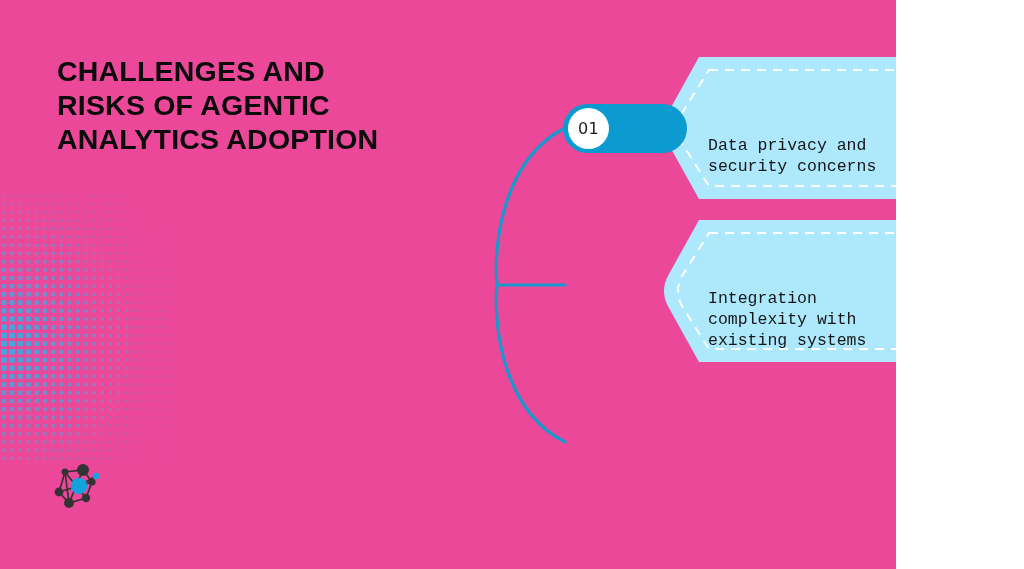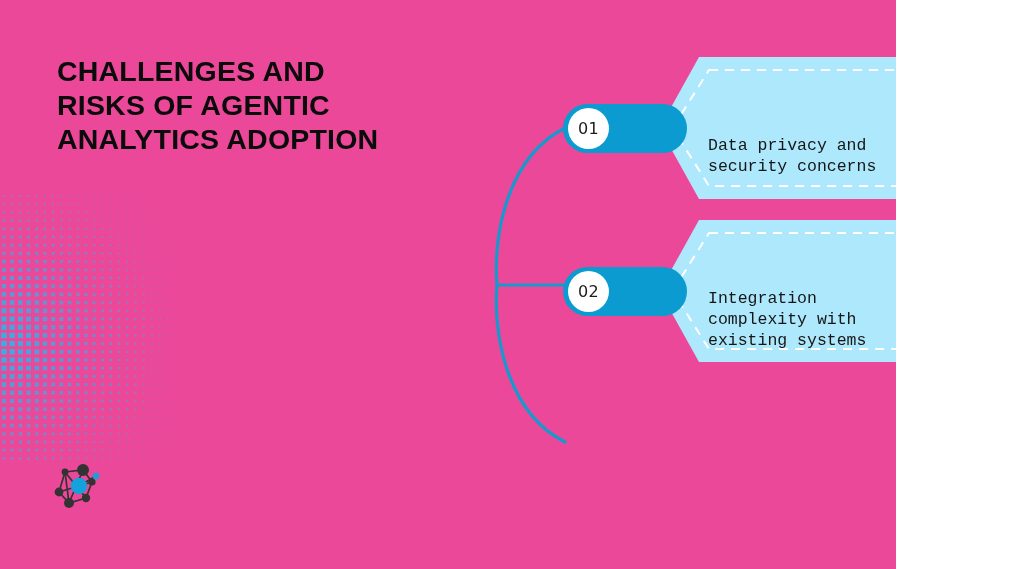--- a/index.html
+++ b/index.html
@@ -867,19 +867,16 @@
   <div class="card-row r2">
     <div class="panel">
       <svg width="310" height="142" viewBox="0 0 310 142" xmlns="http://www.w3.org/2000/svg">
         <path d="M 44 0 L 282 0 Q 310 0 310 12 Q 318 71 310 130 Q 310 142 282 142 L 44 142 L 14 88 Q 4 71 14 54 Z" fill="#ADE8FC"></path>
         <path d="M 54 13 L 277 13 Q 297 13 297 24 Q 304 71 297 118 Q 297 129 277 129 L 54 129 L 27 86 Q 19 71 27 56 Z" fill="none" stroke="#FFFFFF" stroke-width="2" stroke-dasharray="9 7"></path>
       </svg>
     </div>
     <div class="panel-text">Integration
 complexity with
 existing systems</div>
-    <div class="pill">
-      <div class="num-circle">02</div>
-    </div>
   </div>
 
 
 </div>
 
 </body></html>

